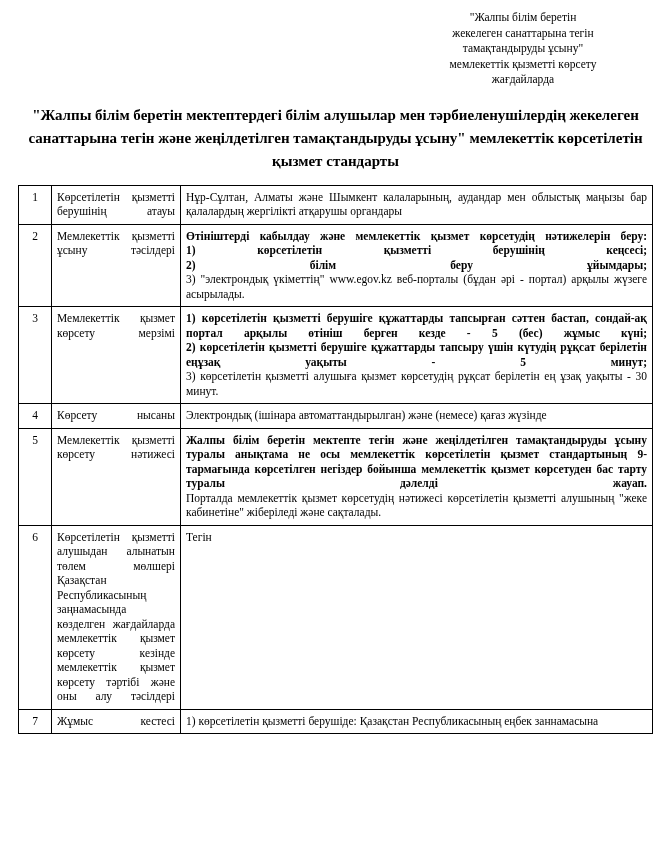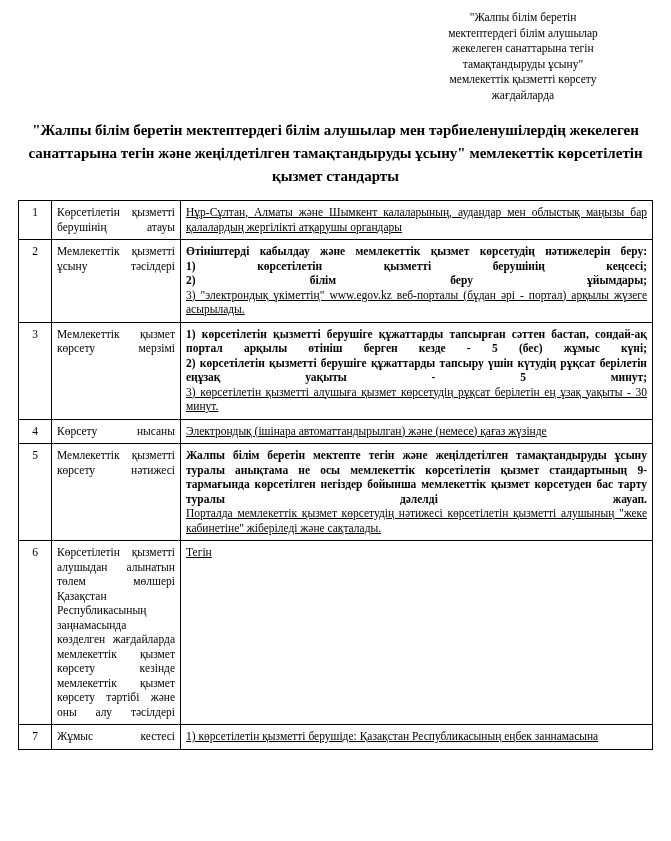--- a/index.html
+++ b/index.html
@@ -77,39 +77,37 @@
   td.body p {
     margin: 0;
   }
   td.body p.just {
     text-align: justify;
     text-align-last: justify;
     font-weight: bold;
   }
   td.body p.plain {
     text-align: justify;
-    text-decoration: underline;
   }
   .mid {
     vertical-align: middle;
   }
   .nowrapcell {
     text-align: left;
     margin-left: 20px;
   }
 </style>
 </head>
 <body>
 
 <div class="page">
 
   <div class="header-block">
     <div class="header-lines">
       <div>"Жалпы білім беретін</div>
-      <div>мектептердегі білім алушылар</div>
       <div>жекелеген санаттарына тегін</div>
       <div>тамақтандыруды ұсыну"</div>
       <div>мемлекеттік қызметті көрсету</div>
       <div>жағдайларда</div>
     </div>
   </div>
 
   <div class="doc-title">"Жалпы білім беретін мектептердегі білім алушылар мен тәрбиеленушілердің жекелеген санаттарына тегін және жеңілдетілген тамақтандыруды ұсыну" мемлекеттік көрсетілетін қызмет стандарты</div>
 
   <table class="std">

